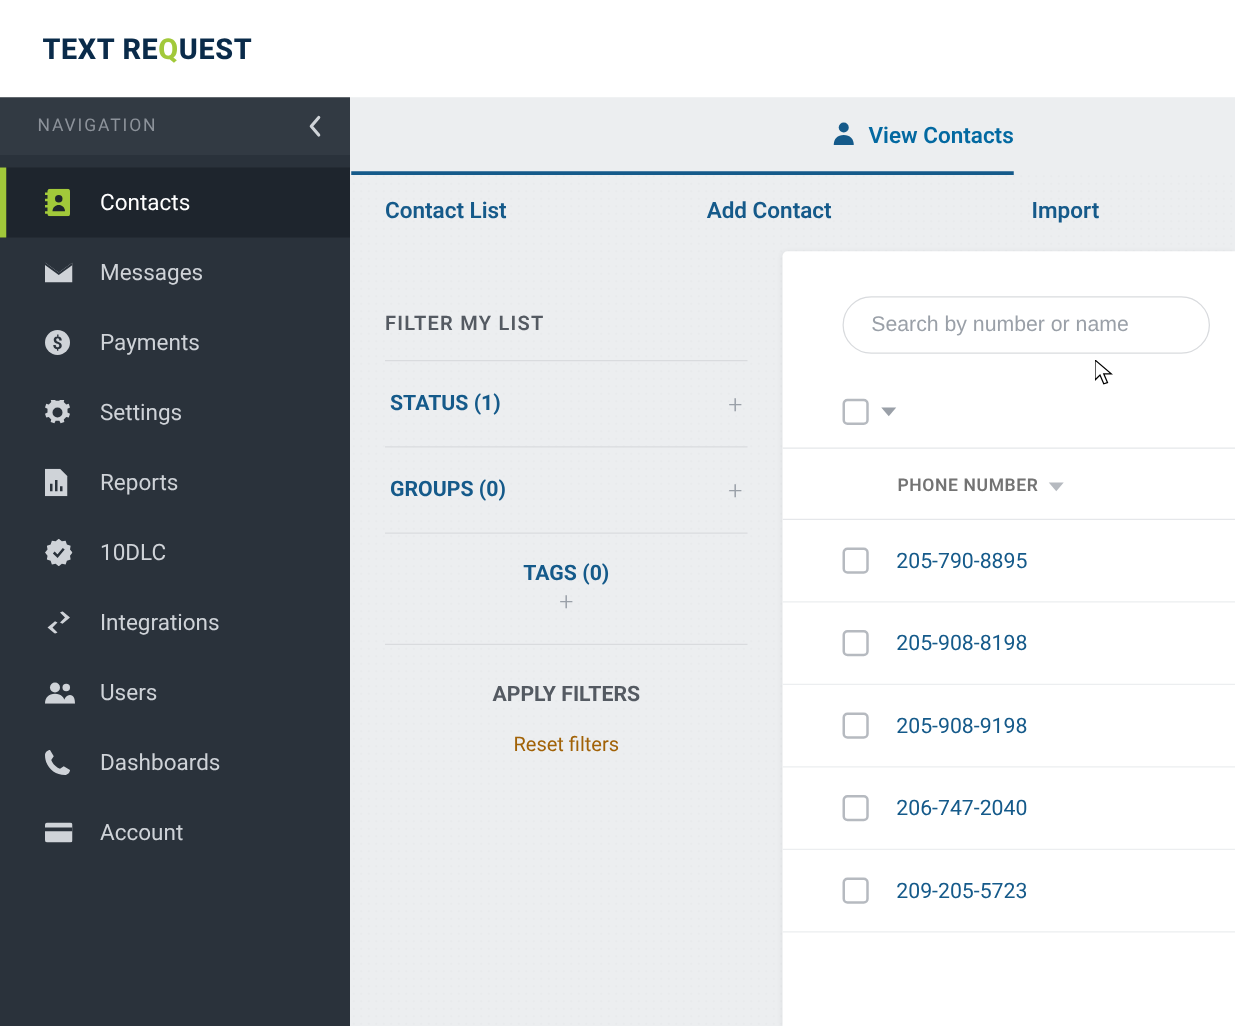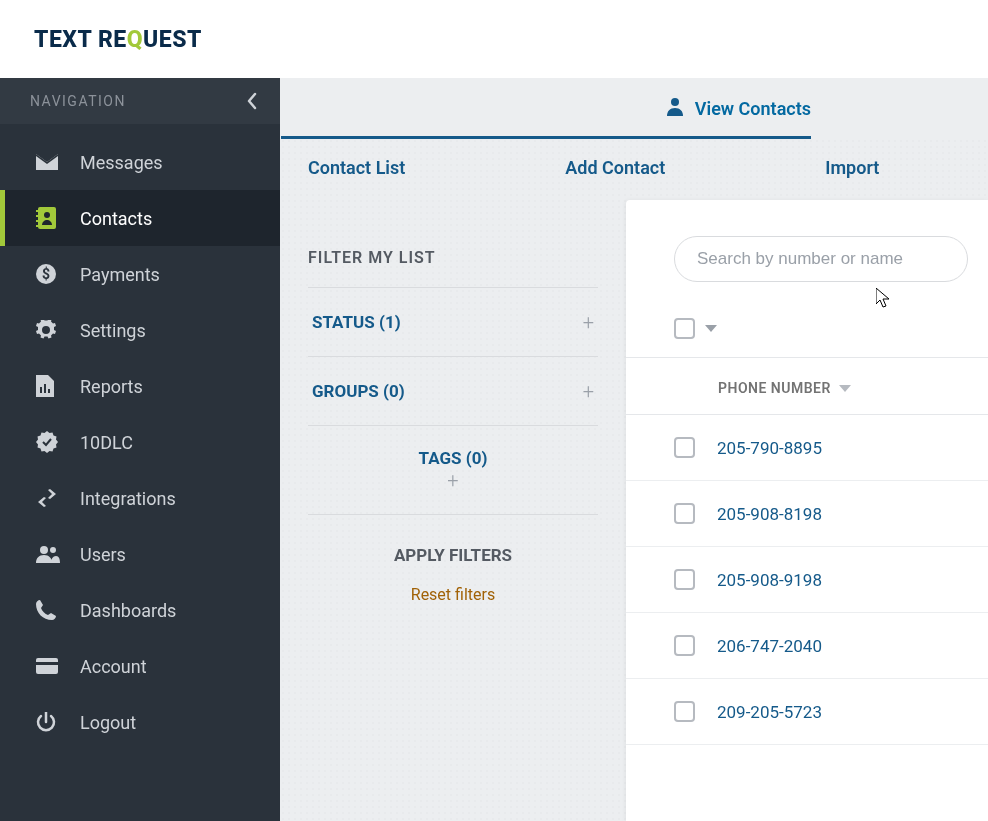--- a/index.html
+++ b/index.html
@@ -295,45 +295,45 @@
   <aside class="sidebar">
     <div class="sidebar-header">
       <span class="sidebar-header-label">NAVIGATION</span>
       <span class="sidebar-collapse">
         <svg width="12" height="18" viewBox="0 0 12 18">
             <path d="M9 2 L3 9 L9 16" stroke="#cfd3d8" stroke-width="2.5" fill="none" stroke-linecap="round" stroke-linejoin="round"></path>
           </svg>
       </span>
     </div>
     <nav class="sidebar-nav">
-      <div class="nav-item">
-        <span class="icon">
-            <svg width="22" height="16" viewBox="0 0 22 16">
-              <path d="M0 0h22v16H0z M0 0l11 8 11-8" fill="#cfd3d8"></path>
-              <path d="M0 0l11 8 11-8V2L11 10 0 2z" fill="#2a323b"></path>
-            </svg>
-          </span>
-        <span class="label">Messages</span>
-      </div>
       <div class="nav-item active">
         <span class="icon">
             <svg width="20" height="22" viewBox="0 0 20 22">
               <rect x="2" y="0" width="18" height="22" rx="2"></rect>
               <rect x="0" y="3" width="3" height="2"></rect>
               <rect x="0" y="8" width="3" height="2"></rect>
               <rect x="0" y="13" width="3" height="2"></rect>
               <rect x="0" y="18" width="3" height="2"></rect>
               <circle cx="11" cy="8" r="3" fill="#1e252d"></circle>
               <path d="M6 18c0-3 2.5-5 5-5s5 2 5 5z" fill="#1e252d"></path>
             </svg>
           </span>
         <span class="label">Contacts</span>
       </div>
       <div class="nav-item">
         <span class="icon">
+            <svg width="22" height="16" viewBox="0 0 22 16">
+              <path d="M0 0h22v16H0z M0 0l11 8 11-8" fill="#cfd3d8"></path>
+              <path d="M0 0l11 8 11-8V2L11 10 0 2z" fill="#2a323b"></path>
+            </svg>
+          </span>
+        <span class="label">Messages</span>
+      </div>
+      <div class="nav-item">
+        <span class="icon">
             <svg width="20" height="20" viewBox="0 0 20 20">
               <circle cx="10" cy="10" r="10"></circle>
               <text x="10" y="15" text-anchor="middle" font-size="14" font-weight="bold" fill="#2a323b">$</text>
             </svg>
           </span>
         <span class="label">Payments</span>
       </div>
       <div class="nav-item">
         <span class="icon">
             <svg width="20" height="20" viewBox="0 0 20 20">
@@ -389,29 +389,20 @@
         <span class="label">Dashboards</span>
       </div>
       <div class="nav-item">
         <span class="icon">
             <svg width="22" height="16" viewBox="0 0 22 16">
               <rect x="0" y="0" width="22" height="16" rx="2"></rect>
               <rect x="0" y="4" width="22" height="3" fill="#2a323b"></rect>
             </svg>
           </span>
         <span class="label">Account</span>
-      </div>
-      <div class="nav-item">
-        <span class="icon">
-            <svg width="20" height="20" viewBox="0 0 20 20">
-              <path d="M10 0v10h0M10 0v10" stroke="#cfd3d8" stroke-width="2.5" fill="none" stroke-linecap="round"></path>
-              <path d="M5 4a8 8 0 1010 0" stroke="#cfd3d8" stroke-width="2.5" fill="none" stroke-linecap="round"></path>
-            </svg>
-          </span>
-        <span class="label">Logout</span>
       </div>
     </nav>
   </aside>
 
   <main class="main">
 
     <div class="view-tabs">
       <div class="view-tab">
         <span>
           <svg width="20" height="20" viewBox="0 0 20 20">

